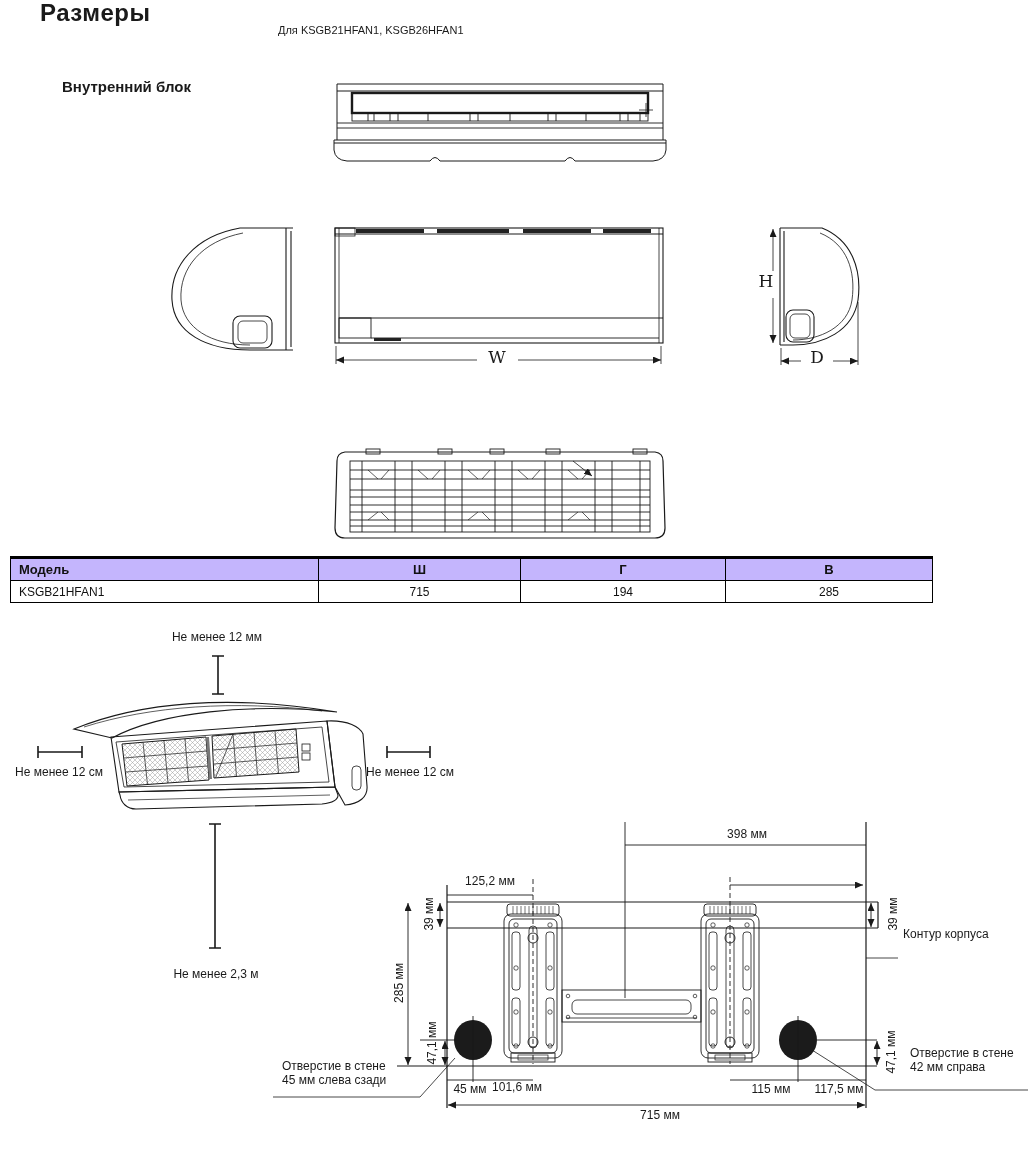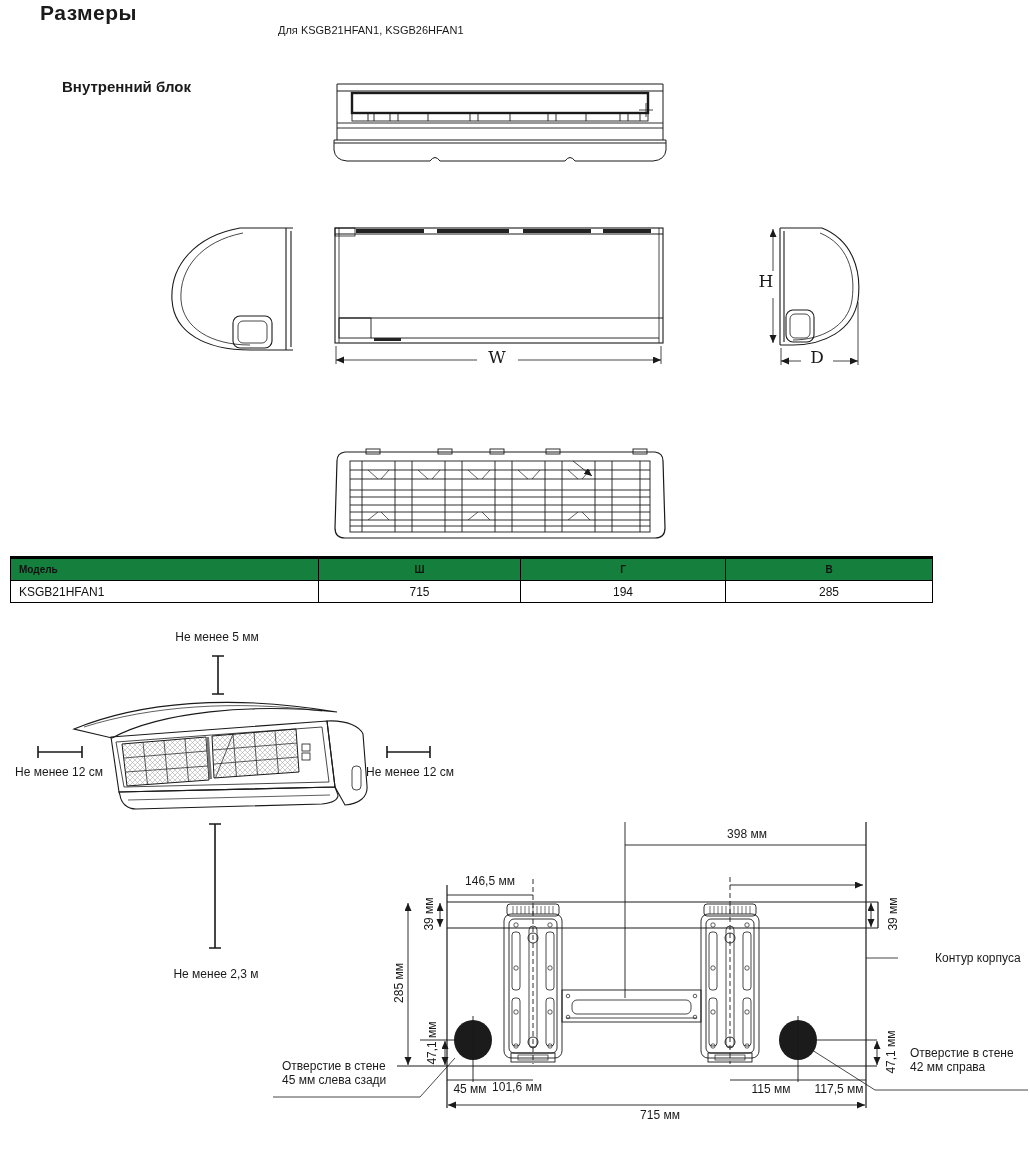--- a/index.html
+++ b/index.html
@@ -3,32 +3,32 @@
 <meta charset="utf-8">
 <style>
   html,body { margin:0; padding:0; background:#fff; }
   .page {
     position:relative; width:1030px; height:1164px; background:#ffffff;
     font-family:"Liberation Sans", sans-serif; color:#111; overflow:hidden;
   }
   .lbl { position:absolute; font-size:12px; line-height:14px; color:#1a1a1a; white-space:nowrap; }
   .ctr { text-align:center; }
   .rot { transform:rotate(-90deg); transform-origin:center center; text-align:center; }
-  .title { left:40px; top:6px; font-size:21px; font-weight:bold; letter-spacing:0.5px; }
+  .title { left:40px; top:6px; font-size:24px; font-weight:bold; letter-spacing:0.5px; }
   .subtitle { left:278px; top:23px; font-size:11px; }
   .unitlabel { left:62px; top:80px; font-size:15px; font-weight:bold; }
   .dimserif { font-family:"DejaVu Serif", serif; font-size:17px; }
   .linework { position:absolute; left:0; top:0; }
   .spec-table {
     position:absolute; left:10px; top:556px; width:922px;
     border-collapse:collapse; font-size:12px; table-layout:fixed;
     border:1px solid #000; border-top:3px solid #000;
   }
   .spec-table th, .spec-table td { border:1px solid #000; height:21px; padding:0 4px; }
-  .spec-table th { background:#15803d; font-weight:bold; font-size:10px; }
+  .spec-table th { background:#c4b5fd; font-weight:bold; font-size:13px; }
   .spec-table th.c0 { text-align:left; padding-left:8px; }
   .spec-table td.c0 { text-align:left; padding-left:8px; }
   .spec-table td { text-align:center; }
   .two-line { line-height:14px; }
 </style>
 </head>
 <body>
 
 <div class="page">
 
@@ -234,38 +234,38 @@
     </tr>
     <tr>
       <td class="c0">KSGB21HFAN1</td>
       <td>715</td>
       <td>194</td>
       <td>285</td>
     </tr>
   </tbody>
     </table>
 
-  <div class="lbl ctr" style="left:157px; top:630px; width:120px;">Не менее 5 мм</div>
+  <div class="lbl ctr" style="left:157px; top:630px; width:120px;">Не менее 12 мм</div>
   <div class="lbl ctr" style="left:3px; top:765px; width:112px;">Не менее 12 см</div>
   <div class="lbl ctr" style="left:354px; top:765px; width:112px;">Не менее 12 см</div>
   <div class="lbl ctr" style="left:156px; top:959px; width:120px;margin-top:8px;">Не менее 2,3 м</div>
 
   <div class="lbl ctr" style="left:707px; top:827px; width:80px;">398 мм</div>
-  <div class="lbl ctr" style="left:450px; top:874px; width:80px;">146,5 мм</div>
+  <div class="lbl ctr" style="left:450px; top:874px; width:80px;">125,2 мм</div>
   <div class="lbl ctr rot" style="left:397px; top:907px; width:64px;">39 мм</div>
   <div class="lbl ctr rot" style="left:861px; top:907px; width:64px;">39 мм</div>
   <div class="lbl ctr rot" style="left:367px; top:976px; width:64px;">285 мм</div>
   <div class="lbl ctr rot" style="left:400px; top:1036px; width:64px;">47,1 мм</div>
   <div class="lbl ctr rot" style="left:859px; top:1045px; width:64px;">47,1 мм</div>
   <div class="lbl ctr" style="left:440px; top:1082px; width:60px;">45 мм</div>
   <div class="lbl ctr" style="left:482px; top:1080px; width:70px;">101,6 мм</div>
   <div class="lbl ctr" style="left:741px; top:1082px; width:60px;">115 мм</div>
   <div class="lbl ctr" style="left:804px; top:1082px; width:70px;">117,5 мм</div>
   <div class="lbl ctr" style="left:620px; top:1108px; width:80px;">715 мм</div>
-  <div class="lbl" style="left:903px; top:951px;margin-left:32px;">Контур корпуса</div>
+  <div class="lbl" style="left:903px; top:927px;">Контур корпуса</div>
   <div class="lbl two-line" style="left:282px; top:1059px;">
     <div>Отверстие в стене</div>
     <div>45 мм слева сзади</div>
   </div>
   <div class="lbl two-line" style="left:910px; top:1046px;">
     <div>Отверстие в стене</div>
     <div>42 мм справа</div>
   </div>
 
 </div>

